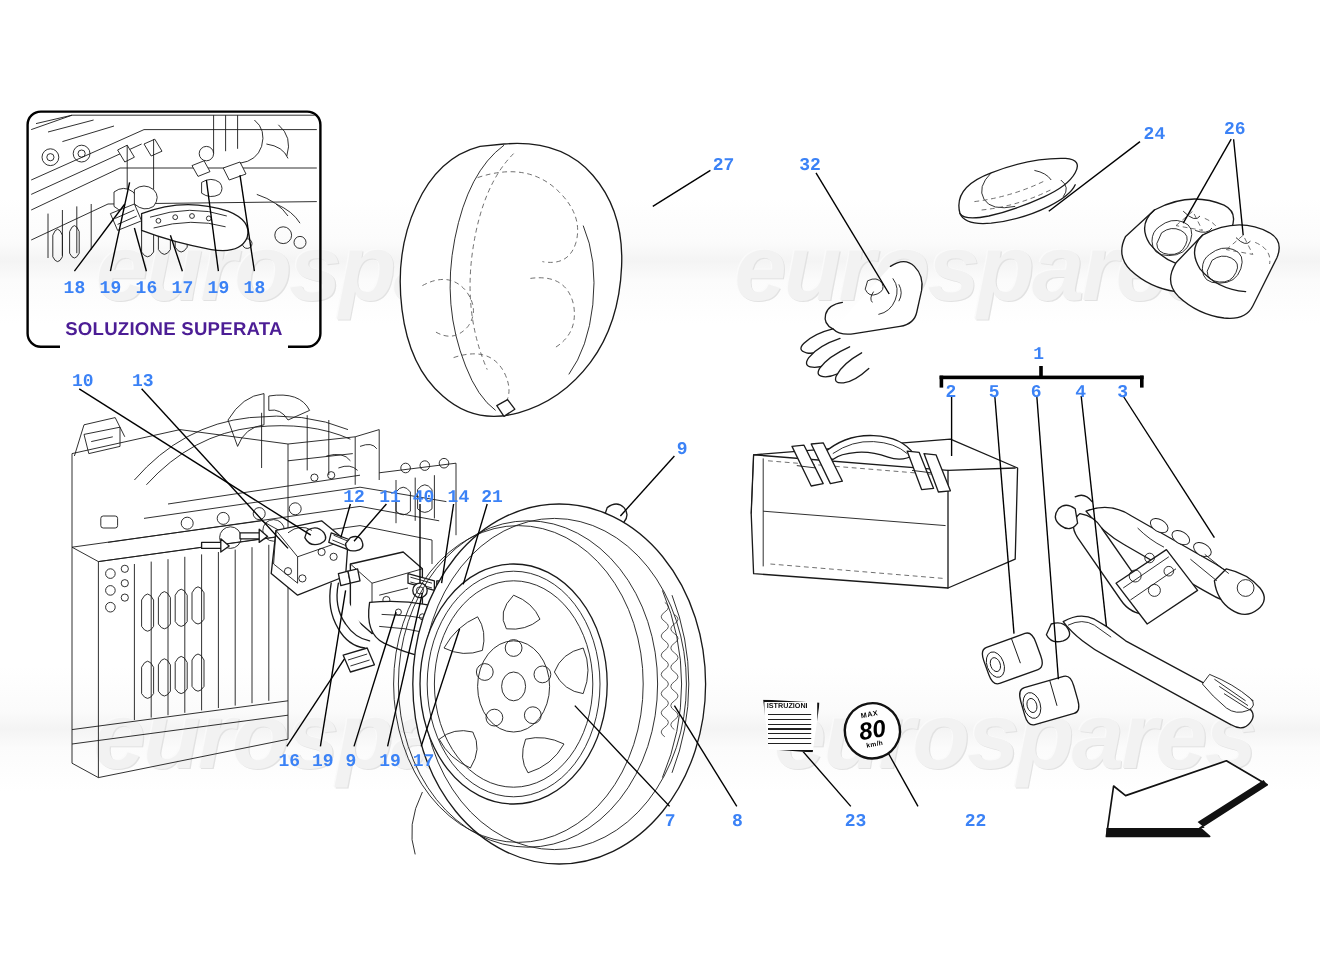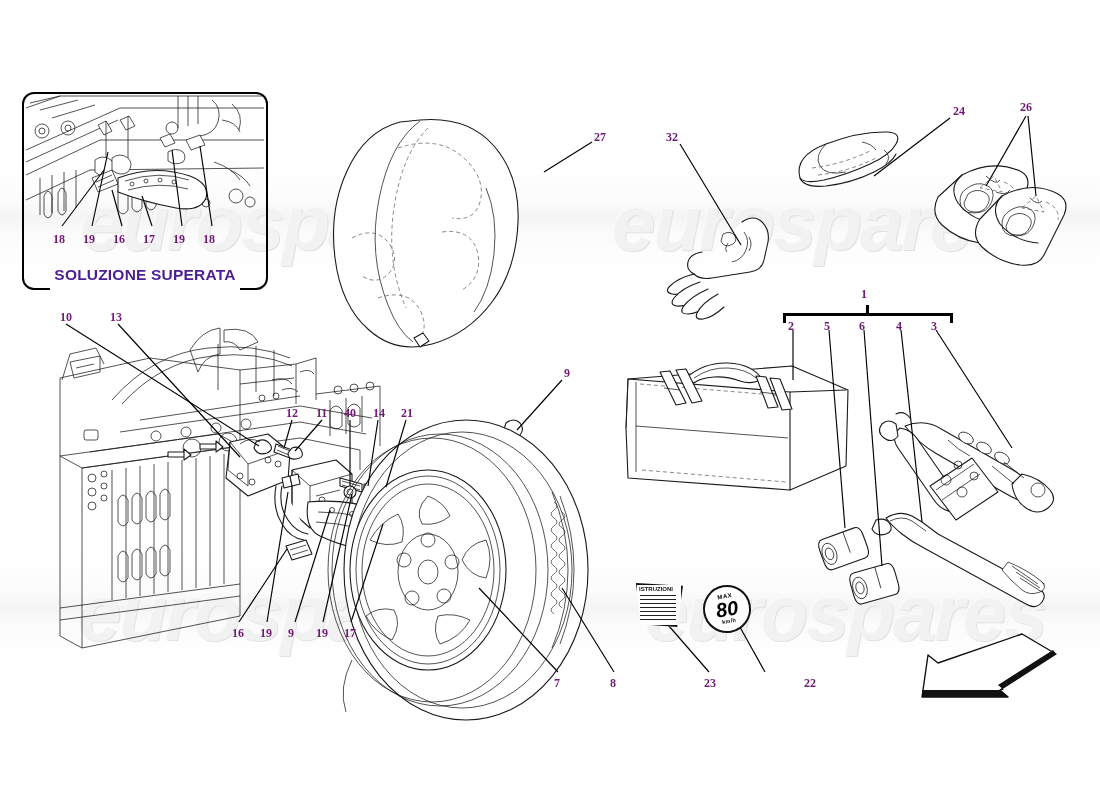--- a/index.html
+++ b/index.html
@@ -8,22 +8,22 @@
 
   
   .wm{position:absolute;font-family:"Liberation Sans",sans-serif;font-weight:700;
       font-style:italic;letter-spacing:-2px;color:#f2f2f2;
       text-shadow:1px 1px 0 #e2e2e2,-1px -1px 0 #fafafa;
       user-select:none;white-space:nowrap;}
   .wm.big{font-size:78px;}
   .wm-band{position:absolute;background:linear-gradient(180deg,#ffffff 0%,#fbfbfb 35%,#f4f4f4 50%,#fbfbfb 65%,#ffffff 100%);}
 
   
-  .num{position:absolute;font-family:Liberation Serif, serif;font-weight:700;
-       font-size:12px;color:#701a75;line-height:1;white-space:nowrap;}
+  .num{position:absolute;font-family:Liberation Mono, monospace;font-weight:700;
+       font-size:15px;color:#3b82f6;line-height:1;white-space:nowrap;}
 
   
   svg.layer{position:absolute;left:0;top:0;width:1100px;height:800px;overflow:visible;}
 
   
   #inset{position:absolute;left:22px;top:92px;width:246px;height:198px;}
   #inset .frame{position:absolute;inset:0;border:2px solid #000;border-radius:12px;box-sizing:border-box;}
   #inset .gap{position:absolute;left:28px;bottom:-2px;width:190px;height:6px;background:#fff;}
   .caption{position:absolute;text-align:center;font-family:"Liberation Sans",sans-serif;
            font-weight:700;color:#4c1d95;}

